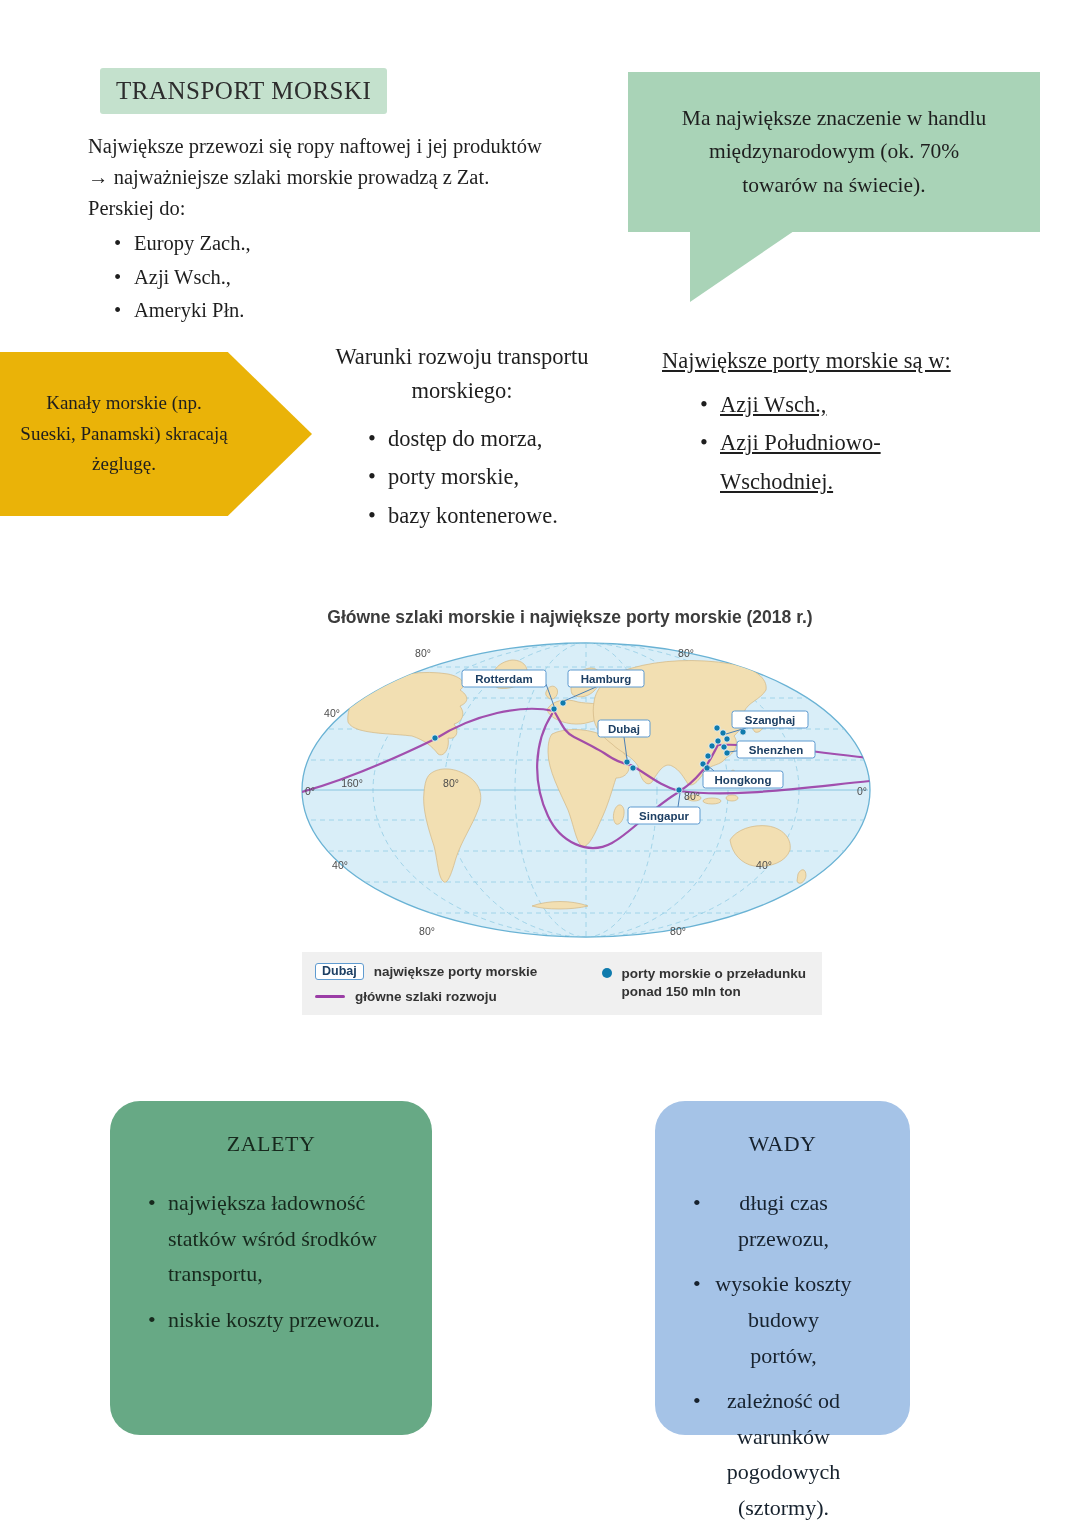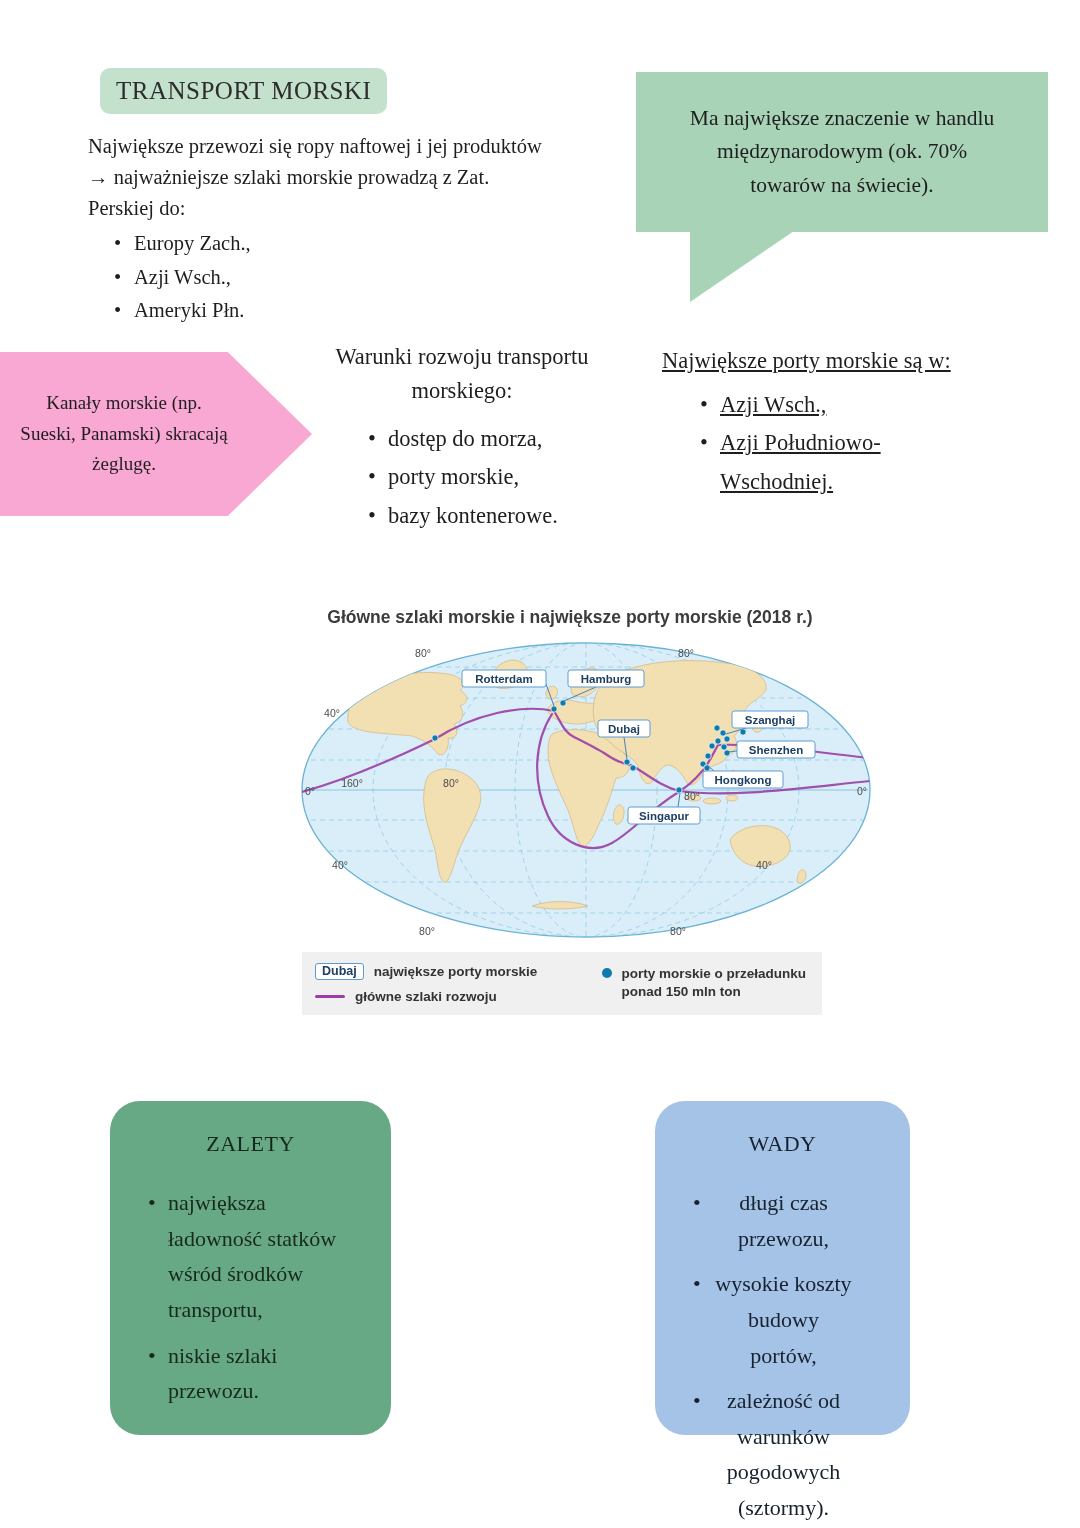--- a/index.html
+++ b/index.html
@@ -1,36 +1,36 @@
 <!DOCTYPE html>
 <html><head>
 <meta charset="utf-8">
 <style>
   * { margin:0; padding:0; box-sizing:border-box; }
   html,body { background:#ffffff; }
   .page { position:relative; width:1080px; height:1528px; background:#ffffff;
           font-family:"Liberation Serif","DejaVu Serif",serif; color:#1e1e1e; overflow:hidden; }
 
   .title-chip { position:absolute; left:100px; top:68px; background:#c4e1cd;
-                padding:9px 16px; font-size:25px; letter-spacing:.5px; color:#2d2d2d; border-radius:10px; }
+                padding:9px 16px; font-size:25px; letter-spacing:.5px; color:#2d2d2d; border-radius:3px; }
 
   .intro { position:absolute; left:88px; top:131px; width:560px; font-size:20.5px; line-height:1.52; }
   .intro ul { list-style:none; margin-top:3px; }
   .intro li { margin-left:24px; }
 
   .bullet { position:relative; padding-left:22px; line-height:1.62; }
   .bullet::before { content:"•"; position:absolute; left:2px; }
 
   .bubble { position:absolute; left:628px; top:72px; width:412px; height:160px; background:#a9d3b7;
             display:flex; align-items:center; justify-content:center; text-align:center;
-            font-size:21.5px; line-height:1.55; padding:16px 52px;margin-left:8px; }
+            font-size:21.5px; line-height:1.55; padding:16px 52px; }
   .bubble-tail { position:absolute; left:690px; top:231px; width:104px; height:71px; background:#a9d3b7;
                  clip-path:polygon(0 0,100% 0,0 100%); }
 
-  .canal-arrow { position:absolute; left:0; top:352px; width:312px; height:164px; background:#f9a8d4;
+  .canal-arrow { position:absolute; left:0; top:352px; width:312px; height:164px; background:#eab308;
                  clip-path:polygon(0 0,73% 0,100% 50%,73% 100%,0 100%); }
   .canal-arrow .inner { position:absolute; left:18px; top:0; width:212px; height:100%;
                         display:flex; align-items:center; justify-content:center;
                         text-align:center; font-size:19px; line-height:1.6; }
 
   .conditions { position:absolute; left:332px; top:340px; width:260px; font-size:22.5px; line-height:1.5; }
   .col-title { text-align:center; }
   .col-list { list-style:none; margin-top:12px; }
   .col-list li { line-height:1.72; }
   .conditions .col-list { margin-left:34px; }
@@ -50,21 +50,21 @@
             padding:11px 16px 11px 13px; display:flex; justify-content:space-between;
             font-family:"Liberation Sans",sans-serif; font-size:13.5px; font-weight:bold; color:#333; }
   .legend-row { display:flex; align-items:center; gap:10px; margin-bottom:9px; }
   .legend-row:last-child { margin-bottom:0; }
   .chip { background:#fff; border:1.3px solid #5f9bd0; border-radius:3px; padding:0 6px 1px;
           color:#1d3f63; font-size:12.5px; }
   .route-swatch { width:30px; height:3px; background:#9b3da6; border-radius:2px; display:inline-block; }
   .legend-right { display:flex; gap:9px; align-items:flex-start; padding-top:2px; line-height:1.35; }
   .legend-dot { width:10px; height:10px; border-radius:50%; background:#0f7bad; margin-top:3px; flex:none; }
 
-  .adv-box { position:absolute; left:110px; top:1101px; width:281px; height:334px;
+  .adv-box { position:absolute; left:110px; top:1101px; width:322px; height:334px;
              background:#67a985; border-radius:30px; color:#17291d; }
   .dis-box { position:absolute; left:655px; top:1101px; width:255px; height:334px;
              background:#a5c3e7; border-radius:30px; color:#17222e; }
   .box-title { text-align:center; margin-top:30px; font-size:22px; letter-spacing:.5px; }
   .box-list { list-style:none; margin:28px 46px 0 36px; font-size:22px; }
   .dis-box .box-list { margin-right:56px;text-align:center; }
   .box-list li { margin-bottom:10px; }
 </style>
 </head>
 <body>
@@ -259,21 +259,21 @@
         <div>porty morskie o przeładunku</div>
         <div>ponad 150 mln ton</div>
       </div>
     </div>
   </div>
 
   <div class="adv-box">
     <div class="box-title">ZALETY</div>
     <ul class="box-list">
       <li class="bullet">największa ładowność statków wśród środków transportu,</li>
-      <li class="bullet">niskie szlaki przewozu.</li>
+      <li class="bullet">niskie koszty przewozu.</li>
     </ul>
   </div>
 
   <div class="dis-box">
     <div class="box-title">WADY</div>
     <ul class="box-list">
       <li class="bullet">długi czas przewozu,</li>
       <li class="bullet">wysokie koszty budowy portów,</li>
       <li class="bullet">zależność od warunków pogodowych (sztormy).</li>
     </ul>

